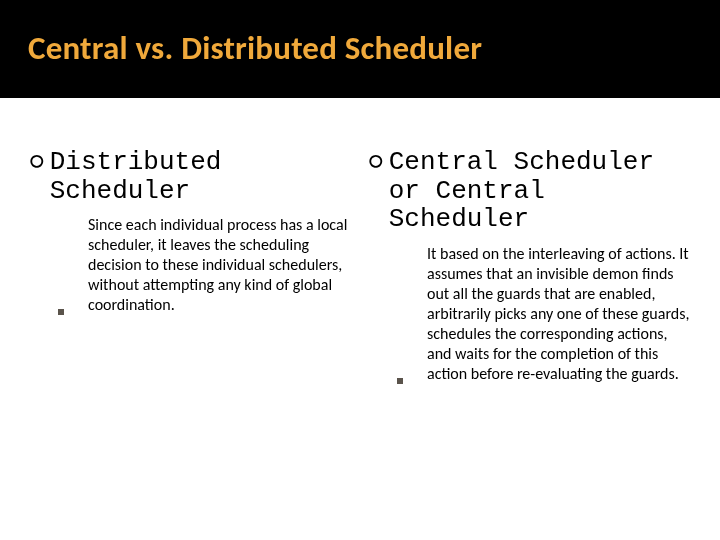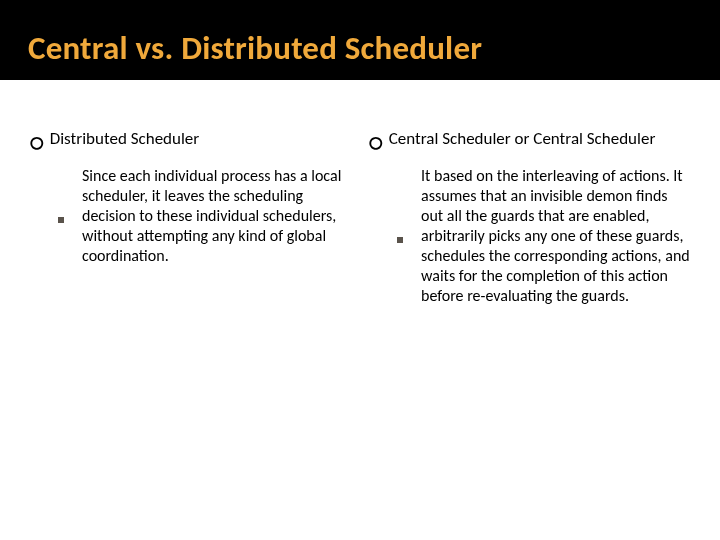--- a/index.html
+++ b/index.html
@@ -5,21 +5,21 @@
   * { margin: 0; padding: 0; box-sizing: border-box; }
   html, body { width: 720px; height: 540px; overflow: hidden; }
   body {
     font-family: "Calibri", "Segoe UI", sans-serif;
     background: #ffffff;
     color: #000;
   }
   .title-band {
     background: #000000;
     width: 100%;
-    height: 80px;
+    height: 98px;
     padding: 28px 28px 0 28px;
   }
   .title-text {
     color: #f0a93b;
     font-size: 33px;
     font-weight: 700;
     letter-spacing: 0.2px;
   }
   .columns {
     display: flex;
@@ -35,28 +35,29 @@
     gap: 6px;
     margin-bottom: 10px;
   }
   .hollow-bullet {
     font-size: 25px;
     line-height: 1.05;
     color: #000;
     flex-shrink: 0;
   }
   .heading-text {
-    font-size: 17px;
+    font-size: 26px;
     line-height: 1.1;
     color: #000;
+    font-family: Liberation Mono, monospace;
   }
   .body-row {
     display: flex;
-    align-items: center;
-    gap: 18px;
+    align-items: flex-end;
+    gap: 24px;
     padding-left: 28px;
     margin-top: 6px;
   }
   .square-bullet {
     width: 6px;
     height: 6px;
     background: #5a534b;
     margin-top: 7px;
     flex-shrink: 0;
   }

